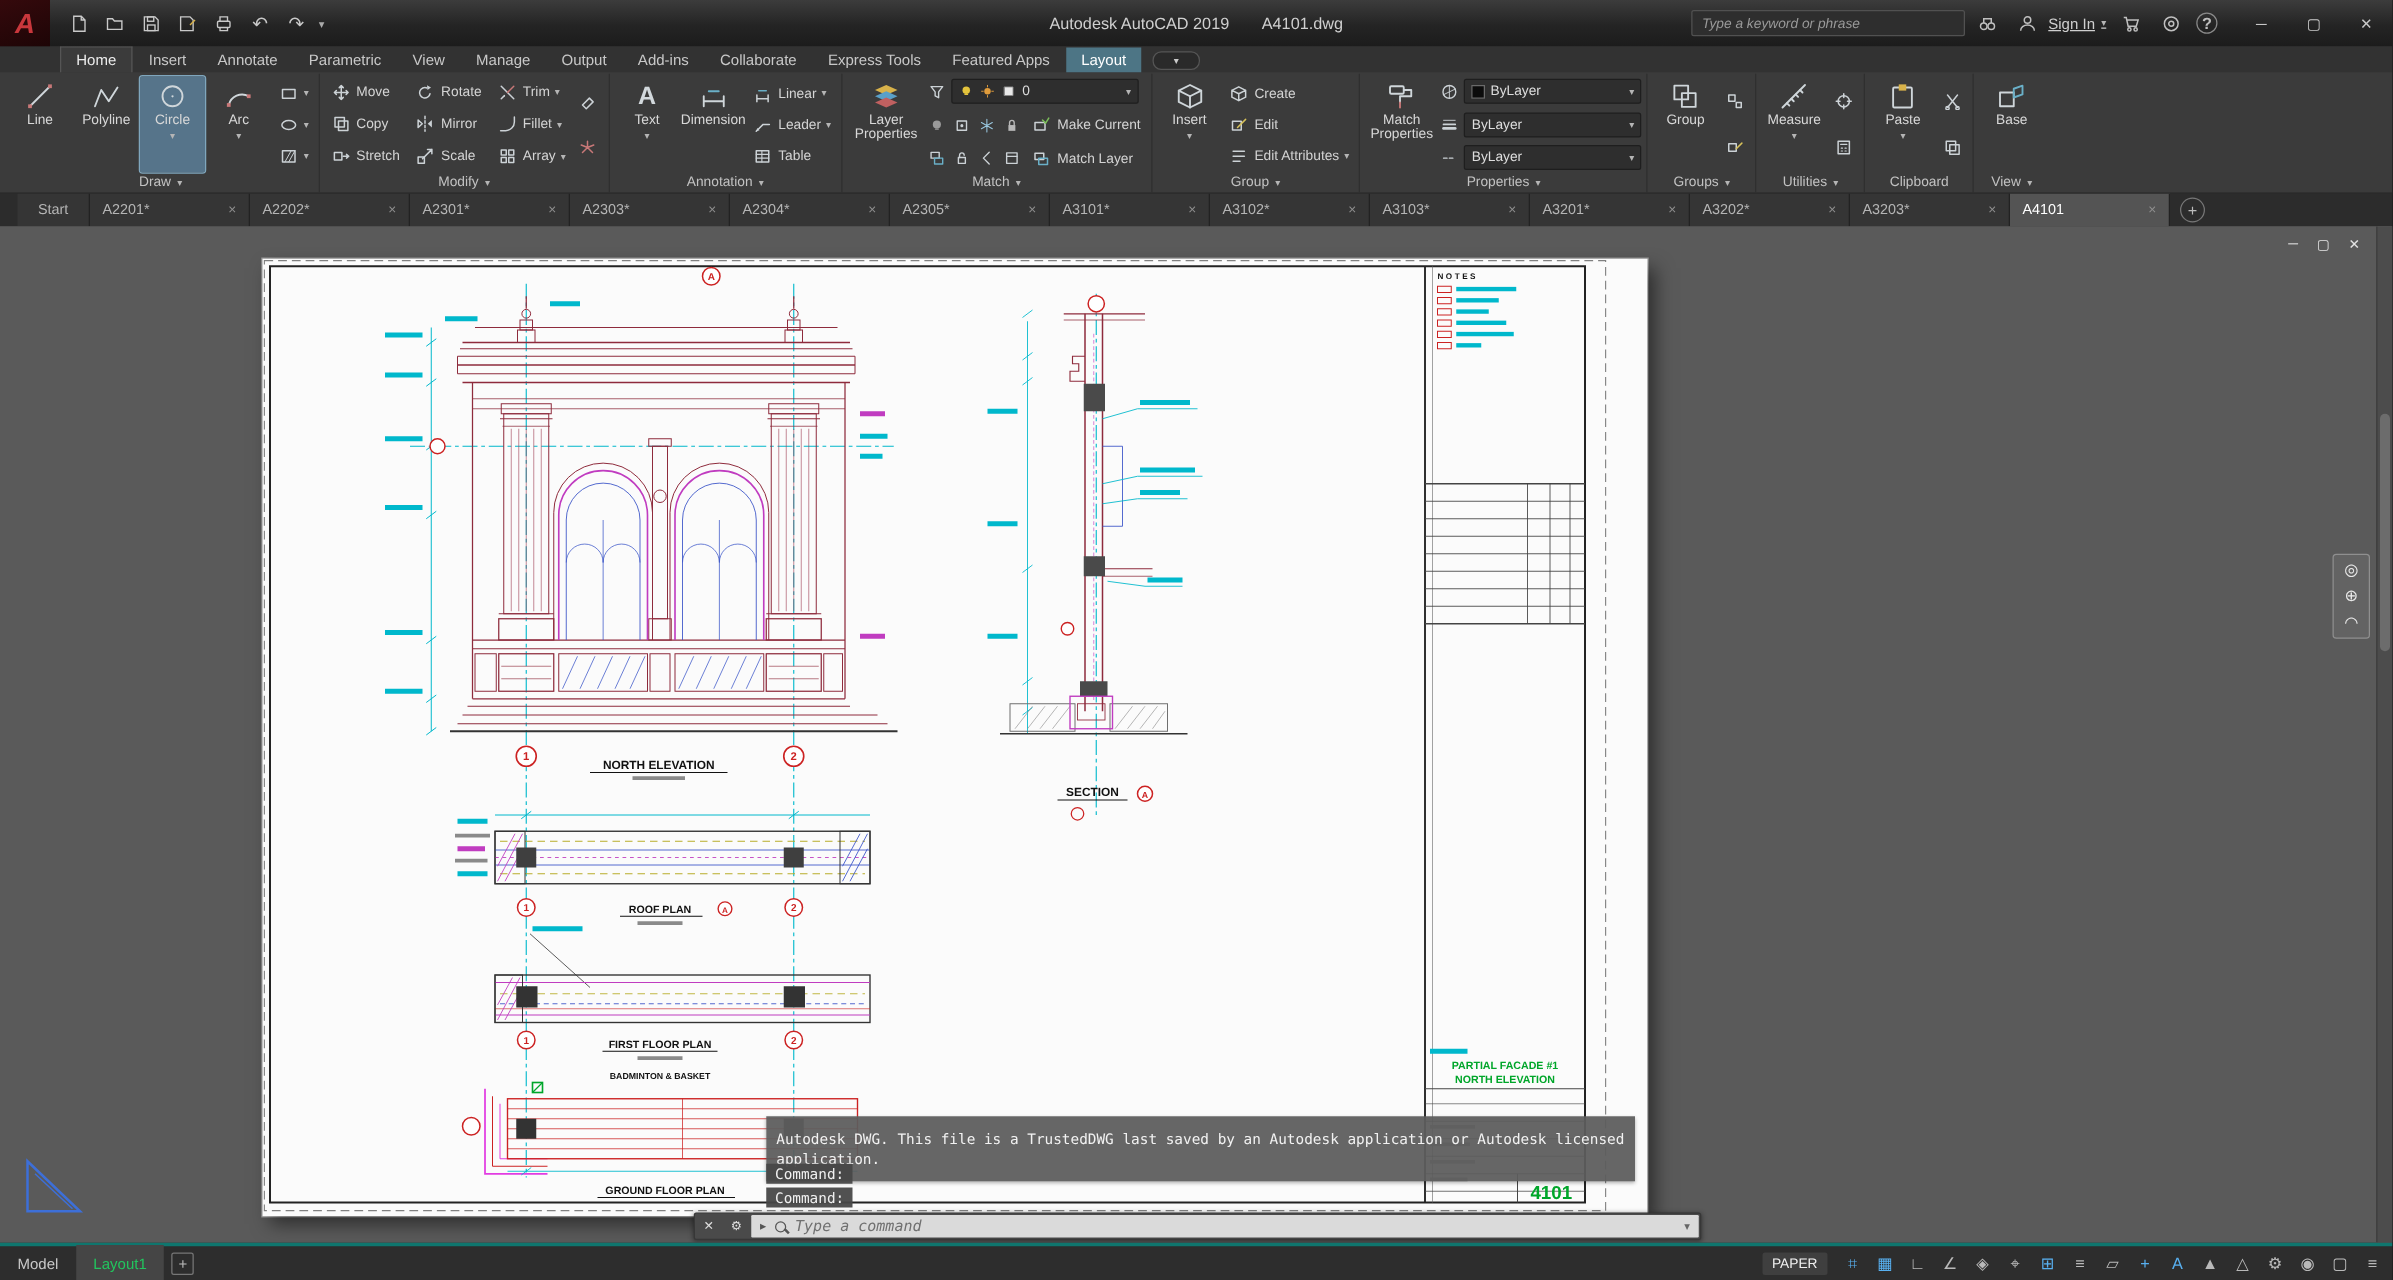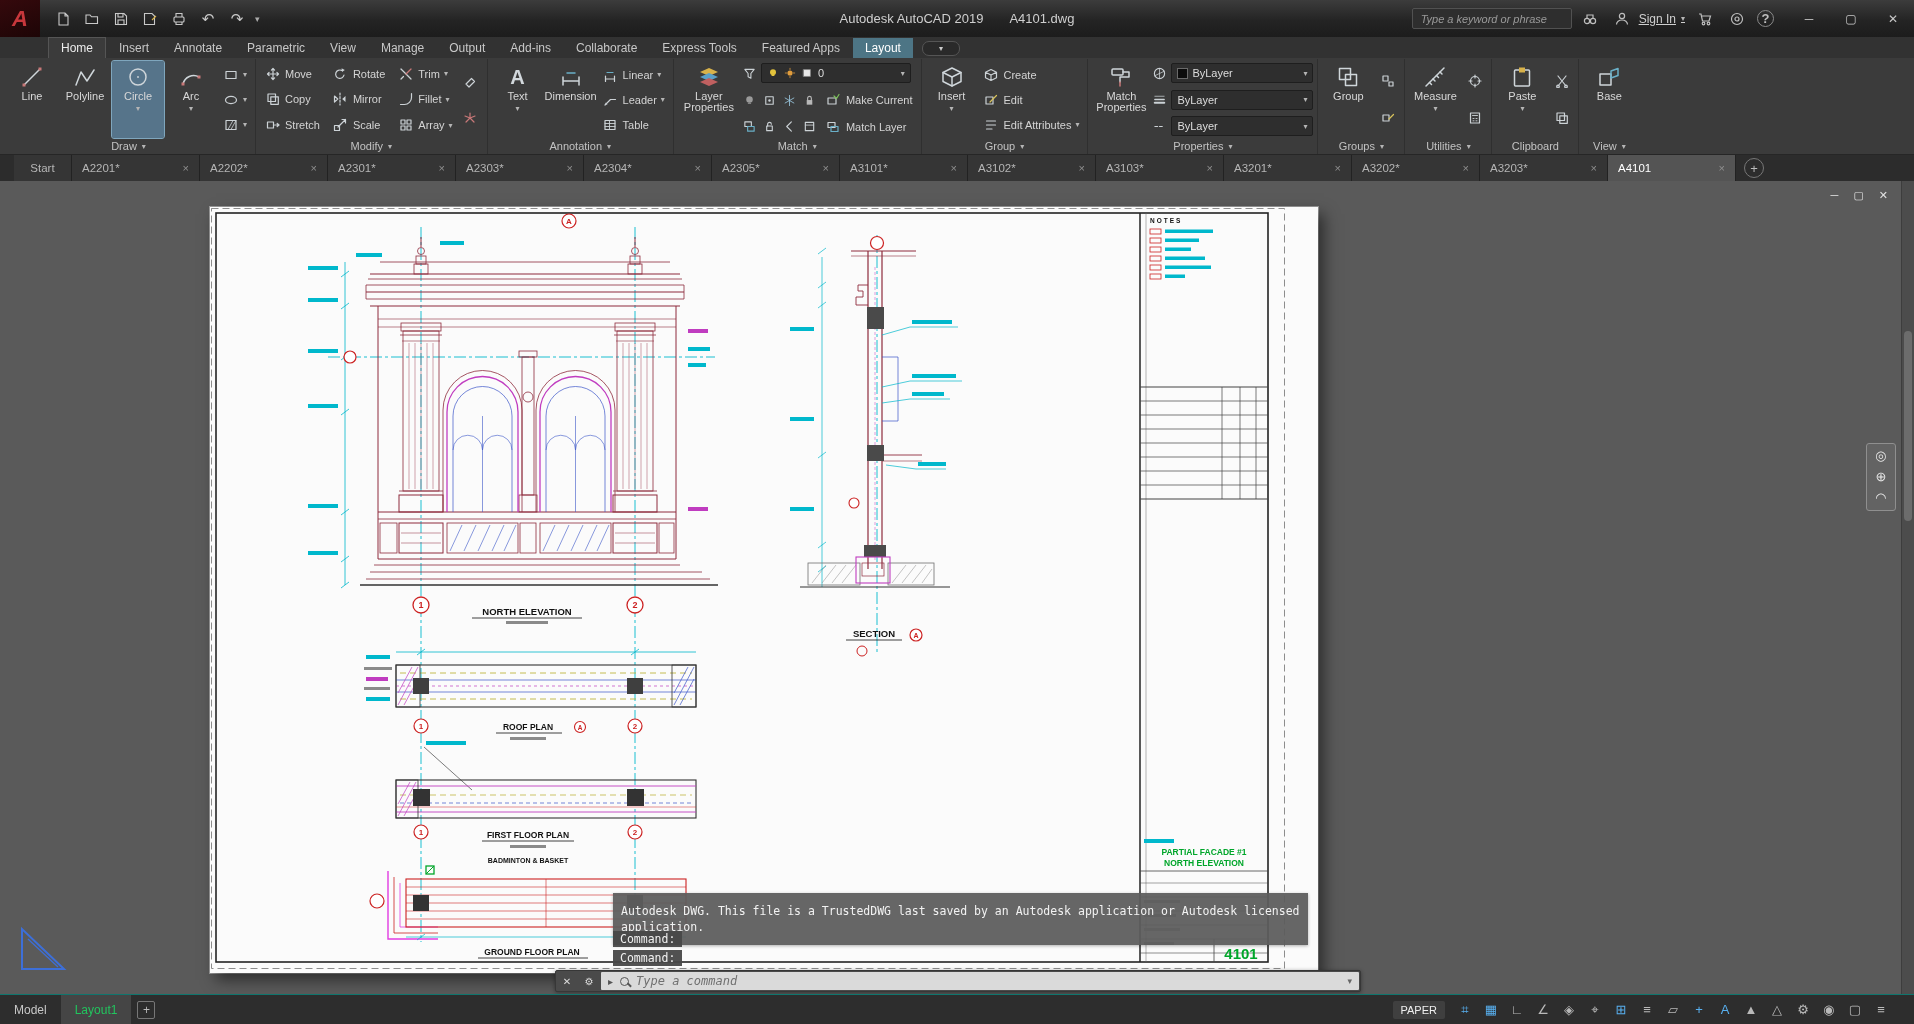--- a/index.html
+++ b/index.html
@@ -12,21 +12,21 @@
   .acad-logo{width:40px;height:37px;display:flex;align-items:center;justify-content:center;background:linear-gradient(160deg,#35090c,#1d0506);}
   .acad-logo span{color:#c8373c;font-size:22px;font-weight:bold;font-style:italic;}
   .qat{display:flex;align-items:center;gap:3px;margin-left:10px;}
   .qat-btn{width:26px;height:26px;display:flex;align-items:center;justify-content:center;border-radius:2px;color:#c9c9c9;font-size:15px;}
   .qat-btn svg{stroke:#c9c9c9;fill:none;stroke-width:1.1;}
   .qat-caret{color:#aaa;font-size:9px;margin-left:2px;}
   .tb-center{position:absolute;left:0;right:0;top:0;height:37px;display:flex;align-items:center;justify-content:center;gap:26px;pointer-events:none;}
   .tb-center span{color:#cfcfcf;font-size:13px;}
   .tb-right{margin-left:auto;display:flex;align-items:center;gap:8px;height:37px;}
   .search-wrap{display:flex;align-items:center;gap:6px;}
-  .search-input{width:160px;height:21px;background:#2e2e2e;border:1px solid #515151;border-radius:2px;color:#cfcfcf;font-style:italic;font-size:11px;padding:0 8px;outline:none;}
+  .search-input{width:219px;height:21px;background:#2e2e2e;border:1px solid #515151;border-radius:2px;color:#cfcfcf;font-style:italic;font-size:11px;padding:0 8px;outline:none;}
   .search-input::placeholder{color:#9a9a9a;font-style:italic;}
   .tb-ic{width:24px;height:24px;display:flex;align-items:center;justify-content:center;}
   .tb-ic svg{stroke:#bfbfbf;fill:none;stroke-width:1.2;}
   .signin{display:flex;align-items:center;gap:5px;color:#cfcfcf;font-size:12px;text-decoration:underline;}
   .help-q{color:#bfbfbf;font-weight:bold;font-size:13px;border:1.3px solid #8a8a8a;border-radius:50%;width:17px;height:17px;display:flex;align-items:center;justify-content:center;}
   .win-btns{display:flex;height:37px;margin-left:6px;}
   .win-btn{width:42px;height:37px;display:flex;align-items:center;justify-content:center;color:#c8c8c8;font-size:12px;}
   .caret{font-size:8px;color:#b5b5b5;}
 
   
@@ -80,25 +80,25 @@
   .cmd-btn{width:22px;display:flex;align-items:center;justify-content:center;color:#ddd;font-size:10px;}
   .cmd-field{flex:1;background:#dadada;margin:1px;border-radius:1px;display:flex;align-items:center;gap:7px;padding:0 7px;}
   .cmd-arrow{color:#555;font-size:10px;}
   .mag{width:9px;height:9px;border:1.5px solid #555;border-radius:50%;position:relative;flex:0 0 9px;}
   .mag::after{content:"";position:absolute;width:5px;height:1.5px;background:#555;transform:rotate(45deg);right:-4px;bottom:-1px;}
   .cmd-input{flex:1;border:none;background:transparent;outline:none;font-family:"DejaVu Sans Mono",monospace;font-style:italic;font-size:12px;color:#555;}
   .cmd-input::placeholder{color:#707070;font-style:italic;}
   .cmd-end{color:#666;font-size:9px;align-self:center;}
 
   
-  .statusbar{height:30px;background:#2d2d2d;border-top:1px solid #0f766e;display:flex;align-items:center;flex:0 0 30px;}
+  .statusbar{height:30px;background:#2d2d2d;border-top:3px solid #0f766e;display:flex;align-items:center;flex:0 0 30px;}
   .sb-tab{padding:0 14px;height:30px;display:flex;align-items:center;color:#c8c8c8;font-size:12px;}
   .sb-tab.active{background:#454545;color:#22c55e;}
   .sb-plus{width:18px;height:18px;border:1px solid #777;color:#bbb;display:flex;align-items:center;justify-content:center;margin-left:6px;font-size:12px;border-radius:2px;}
-  .sb-right{margin-left:auto;display:flex;align-items:center;gap:2px;padding-right:21px;}
+  .sb-right{margin-left:auto;display:flex;align-items:center;gap:2px;padding-right:4px;}
   .sb-space{font-size:11px;color:#efefef;background:#3f3f3f;border-radius:2px;padding:3px 8px;margin-right:6px;}
   .sb-ic{width:24px;height:22px;display:flex;align-items:center;justify-content:center;font-size:13px;color:#b9b9b9;border-radius:2px;}
   .sb-ic.sb-on{color:#58b0f0;}
 
   svg text{font-family:"Liberation Sans",sans-serif;}
 </style>
 </head>
 <body>
 
 <div id="app">

